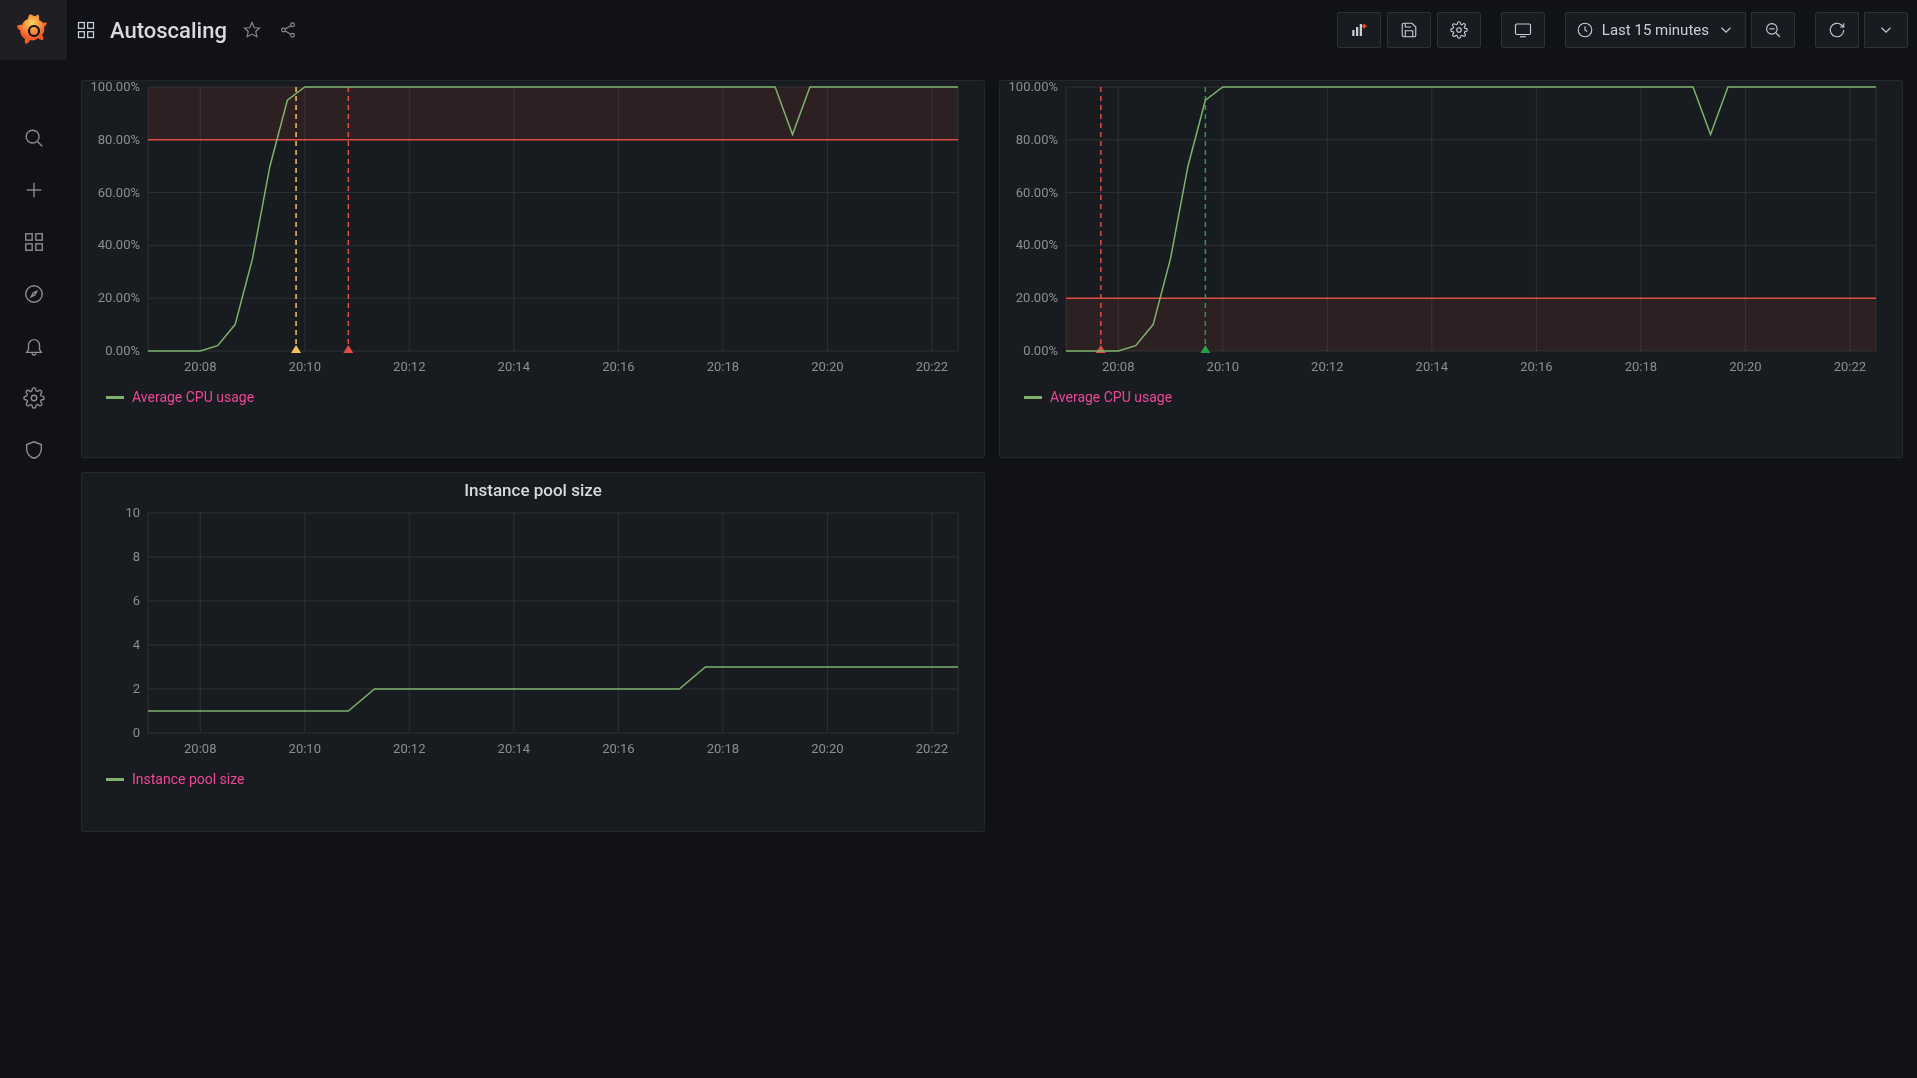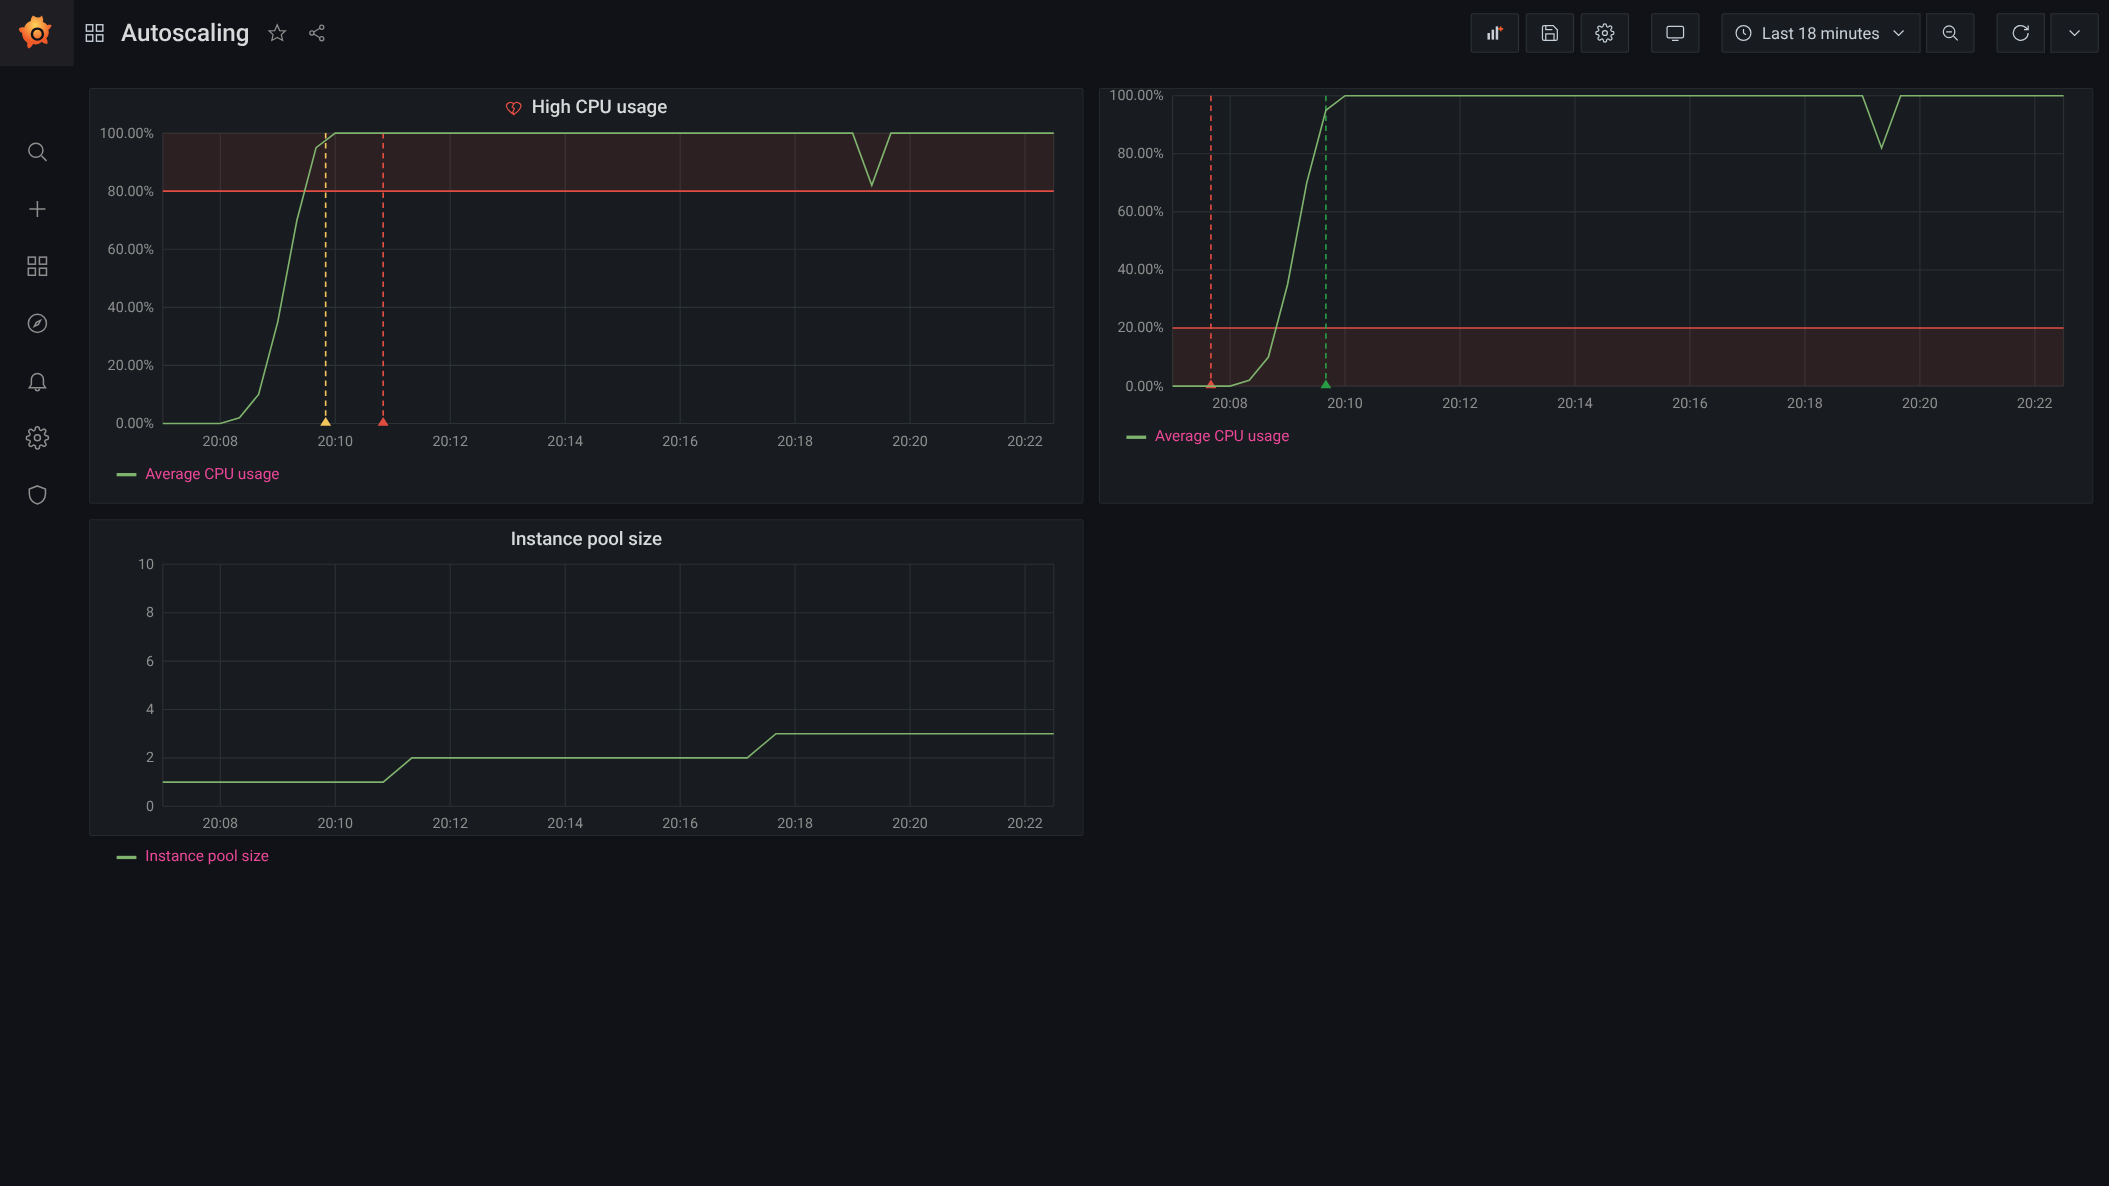--- a/index.html
+++ b/index.html
@@ -163,21 +163,21 @@
           <rect x="2" y="4" width="20" height="14" rx="2"></rect>
           <line x1="8" y1="21" x2="16" y2="21"></line>
         </svg>
       </div>
     <div style="width:8px"></div>
     <div class="tb-btn group-left">
       <svg viewBox="0 0 24 24">
           <circle cx="12" cy="12" r="9"></circle>
           <polyline points="12 7 12 12 15 14"></polyline>
         </svg>
-      <span class="timerange">Last 18 minutes</span>
+      <span class="timerange">Last 15 minutes</span>
       <svg viewBox="0 0 24 24">
           <polyline points="6 9 12 15 18 9"></polyline>
         </svg>
     </div>
     <div class="tb-btn group-right">
         <svg viewBox="0 0 24 24">
           <circle cx="10.5" cy="10.5" r="7"></circle>
           <line x1="21" y1="21" x2="16" y2="16"></line>
           <line x1="7" y1="10.5" x2="14" y2="10.5"></line>
         </svg>
@@ -193,26 +193,20 @@
         <svg viewBox="0 0 24 24">
           <polyline points="6 9 12 15 18 9"></polyline>
         </svg>
       </div>
   </div>
 </div>
 
 <div class="main">
   <div class="grid">
     <div class="panel" style="height:378px">
-      <div class="panel-title">
-        <svg viewBox="0 0 24 24" stroke="#e24d42">
-            <path d="M12 21s-8-5-10-11a5.5 5.5 0 0110-3l-2 4 3 2-2 4 1 4zM12 7a5.5 5.5 0 0110 3c-2 6-10 11-10 11"></path>
-          </svg>
-        <span>High CPU usage</span>
-      </div>
       <div class="chart-box" id="chart-high-cpu">
           <svg width="886" height="300" viewBox="0 0 886 300">
             <line class="grid-line" x1="66" y1="270" x2="876" y2="270"></line>
             <text class="axis-text" x="58" y="274" text-anchor="end">0.00%</text>
             <line class="grid-line" x1="66" y1="217.20000000000002" x2="876" y2="217.20000000000002"></line>
             <text class="axis-text" x="58" y="221.20000000000002" text-anchor="end">20.00%</text>
             <line class="grid-line" x1="66" y1="164.4" x2="876" y2="164.4"></line>
             <text class="axis-text" x="58" y="168.4" text-anchor="end">40.00%</text>
             <line class="grid-line" x1="66" y1="111.60000000000001" x2="876" y2="111.60000000000001"></line>
             <text class="axis-text" x="58" y="115.60000000000001" text-anchor="end">60.00%</text>
@@ -294,21 +288,21 @@
             <polygon points="200.3548387096814,272 210.3548387096814,272 205.3548387096814,264" fill="#299c46"></polygon>
             <path class="series-line" d="M66 270 L118.25806451612902 270 L135.67741935483474 264.71999999999997 L153.09677419355233 243.6 L170.51612903225805 177.6 L187.9354838709638 85.20000000000002 L205.3548387096814 19.20000000000001 L222.7741935483871 6 L693.0967741935484 6 L710.5161290322541 53.52000000000001 L727.9354838709718 6 L876 6 " stroke="#7eb26d"></path>
           </svg>
         </div>
       <div class="legend">
           <div class="legend-swatch"></div>
           <span>Average CPU usage</span>
         </div>
     </div>
 
-    <div class="panel wide" style="height:288px">
+    <div class="panel wide" style="height:360px">
       <div class="panel-title">
         <span>Instance pool size</span>
       </div>
       <div class="chart-box" id="chart-pool">
           <svg width="886" height="256" viewBox="0 0 886 256">
             <line class="grid-line" x1="66" y1="226" x2="876" y2="226"></line>
             <text class="axis-text" x="58" y="230" text-anchor="end">0</text>
             <line class="grid-line" x1="66" y1="182" x2="876" y2="182"></line>
             <text class="axis-text" x="58" y="186" text-anchor="end">2</text>
             <line class="grid-line" x1="66" y1="138" x2="876" y2="138"></line>

